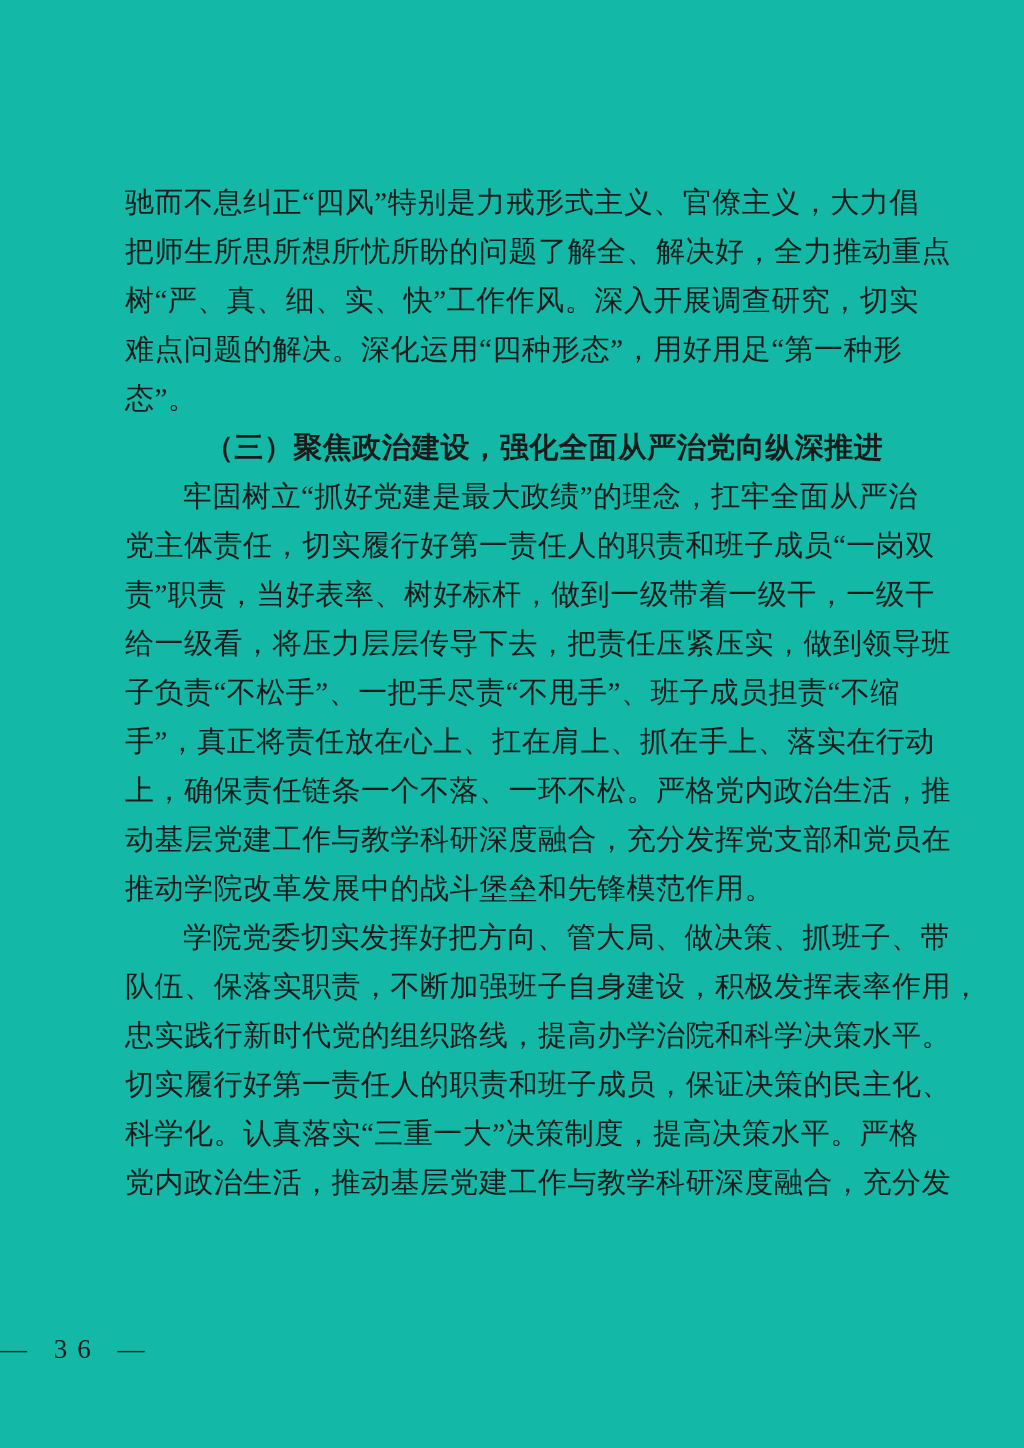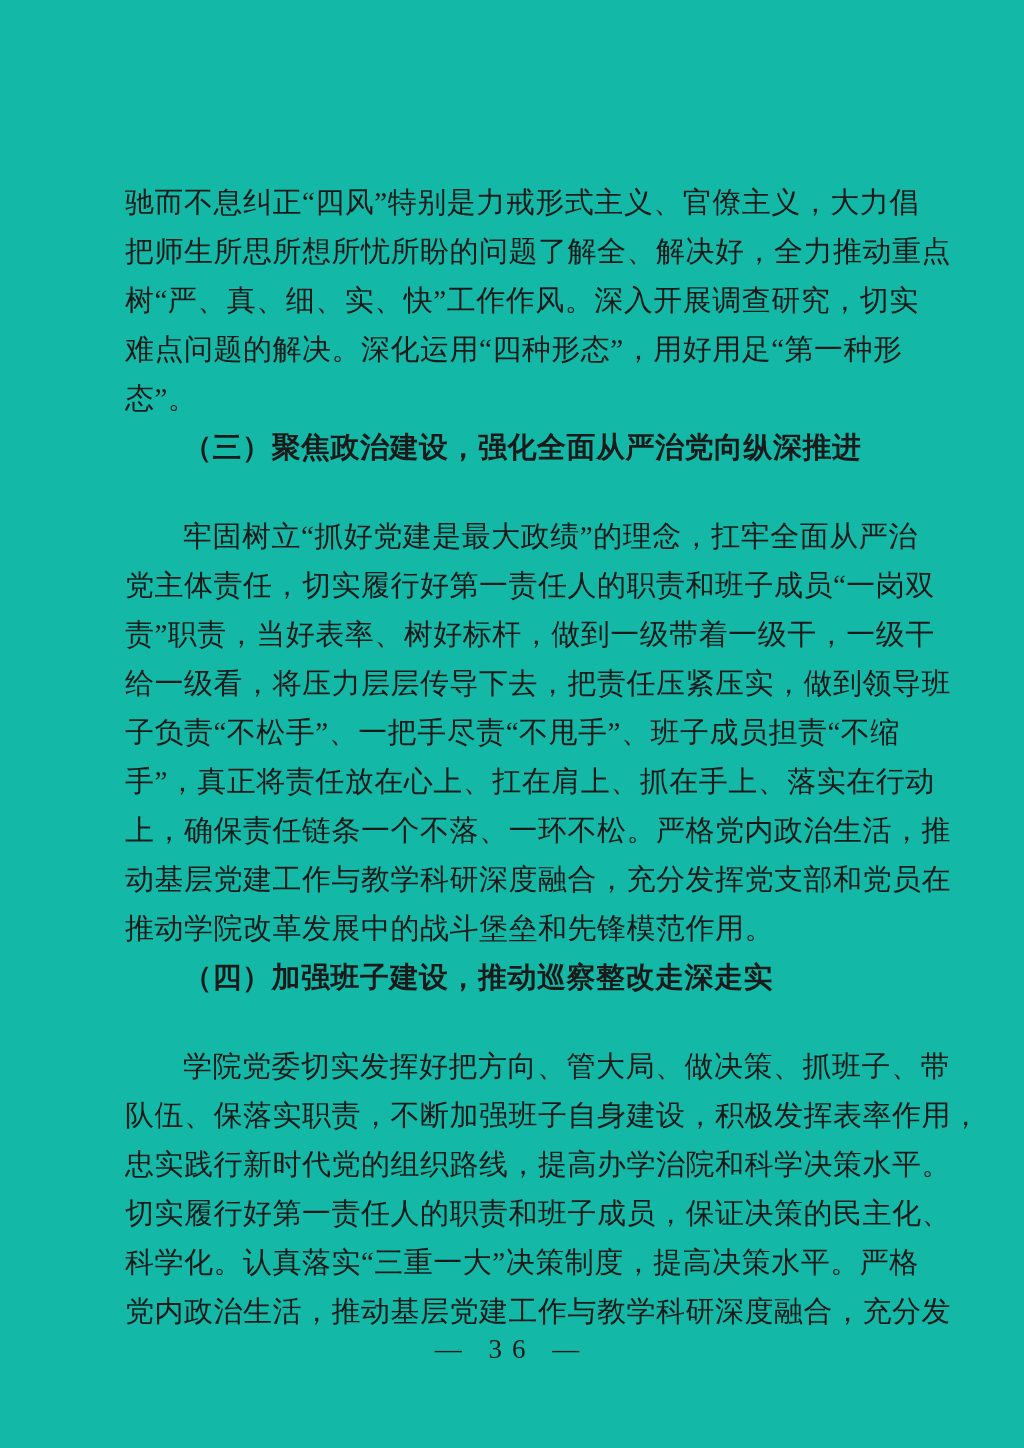--- a/index.html
+++ b/index.html
@@ -24,32 +24,31 @@
     font-size: 29px;
     line-height: 49px;
   }
   .line {
     height: 49px;
     white-space: nowrap;
     letter-spacing: 0.5px;
   }
   .line.indent {
     padding-left: 58px;
-    margin-top: 40px;
   }
   .line.heading {
     font-weight: bold;
     padding-left: 58px;
+    text-align: center;
   }
   .page-number {
     position: absolute;
     left: 0;
     top: 1334px;
     width: 100%;
-    text-align: center;
     font-size: 27px;
     letter-spacing: 10px;
     color: #1a1a1a;
   }
 </style>
 </head>
 <body>
 
 <div class="page">
   <div class="content" id="content">
@@ -61,21 +60,20 @@
       <div class="line heading">（三）聚焦政治建设，强化全面从严治党向纵深推进</div>
       <div class="line indent">牢固树立“抓好党建是最大政绩”的理念，扛牢全面从严治</div>
       <div class="line">党主体责任，切实履行好第一责任人的职责和班子成员“一岗双</div>
       <div class="line">责”职责，当好表率、树好标杆，做到一级带着一级干，一级干</div>
       <div class="line">给一级看，将压力层层传导下去，把责任压紧压实，做到领导班</div>
       <div class="line">子负责“不松手”、一把手尽责“不甩手”、班子成员担责“不缩</div>
       <div class="line">手”，真正将责任放在心上、扛在肩上、抓在手上、落实在行动</div>
       <div class="line">上，确保责任链条一个不落、一环不松。严格党内政治生活，推</div>
       <div class="line">动基层党建工作与教学科研深度融合，充分发挥党支部和党员在</div>
       <div class="line">推动学院改革发展中的战斗堡垒和先锋模范作用。</div>
-      <div class="line heading">（四）加强班子建设，推动巡察整改走深走实</div>
       <div class="line indent">学院党委切实发挥好把方向、管大局、做决策、抓班子、带</div>
       <div class="line">队伍、保落实职责，不断加强班子自身建设，积极发挥表率作用，</div>
       <div class="line">忠实践行新时代党的组织路线，提高办学治院和科学决策水平。</div>
       <div class="line">切实履行好第一责任人的职责和班子成员，保证决策的民主化、</div>
       <div class="line">科学化。认真落实“三重一大”决策制度，提高决策水平。严格</div>
       <div class="line">党内政治生活，推动基层党建工作与教学科研深度融合，充分发</div>
     </div>
   <div class="page-number">— 36 —</div>
 </div>
 

